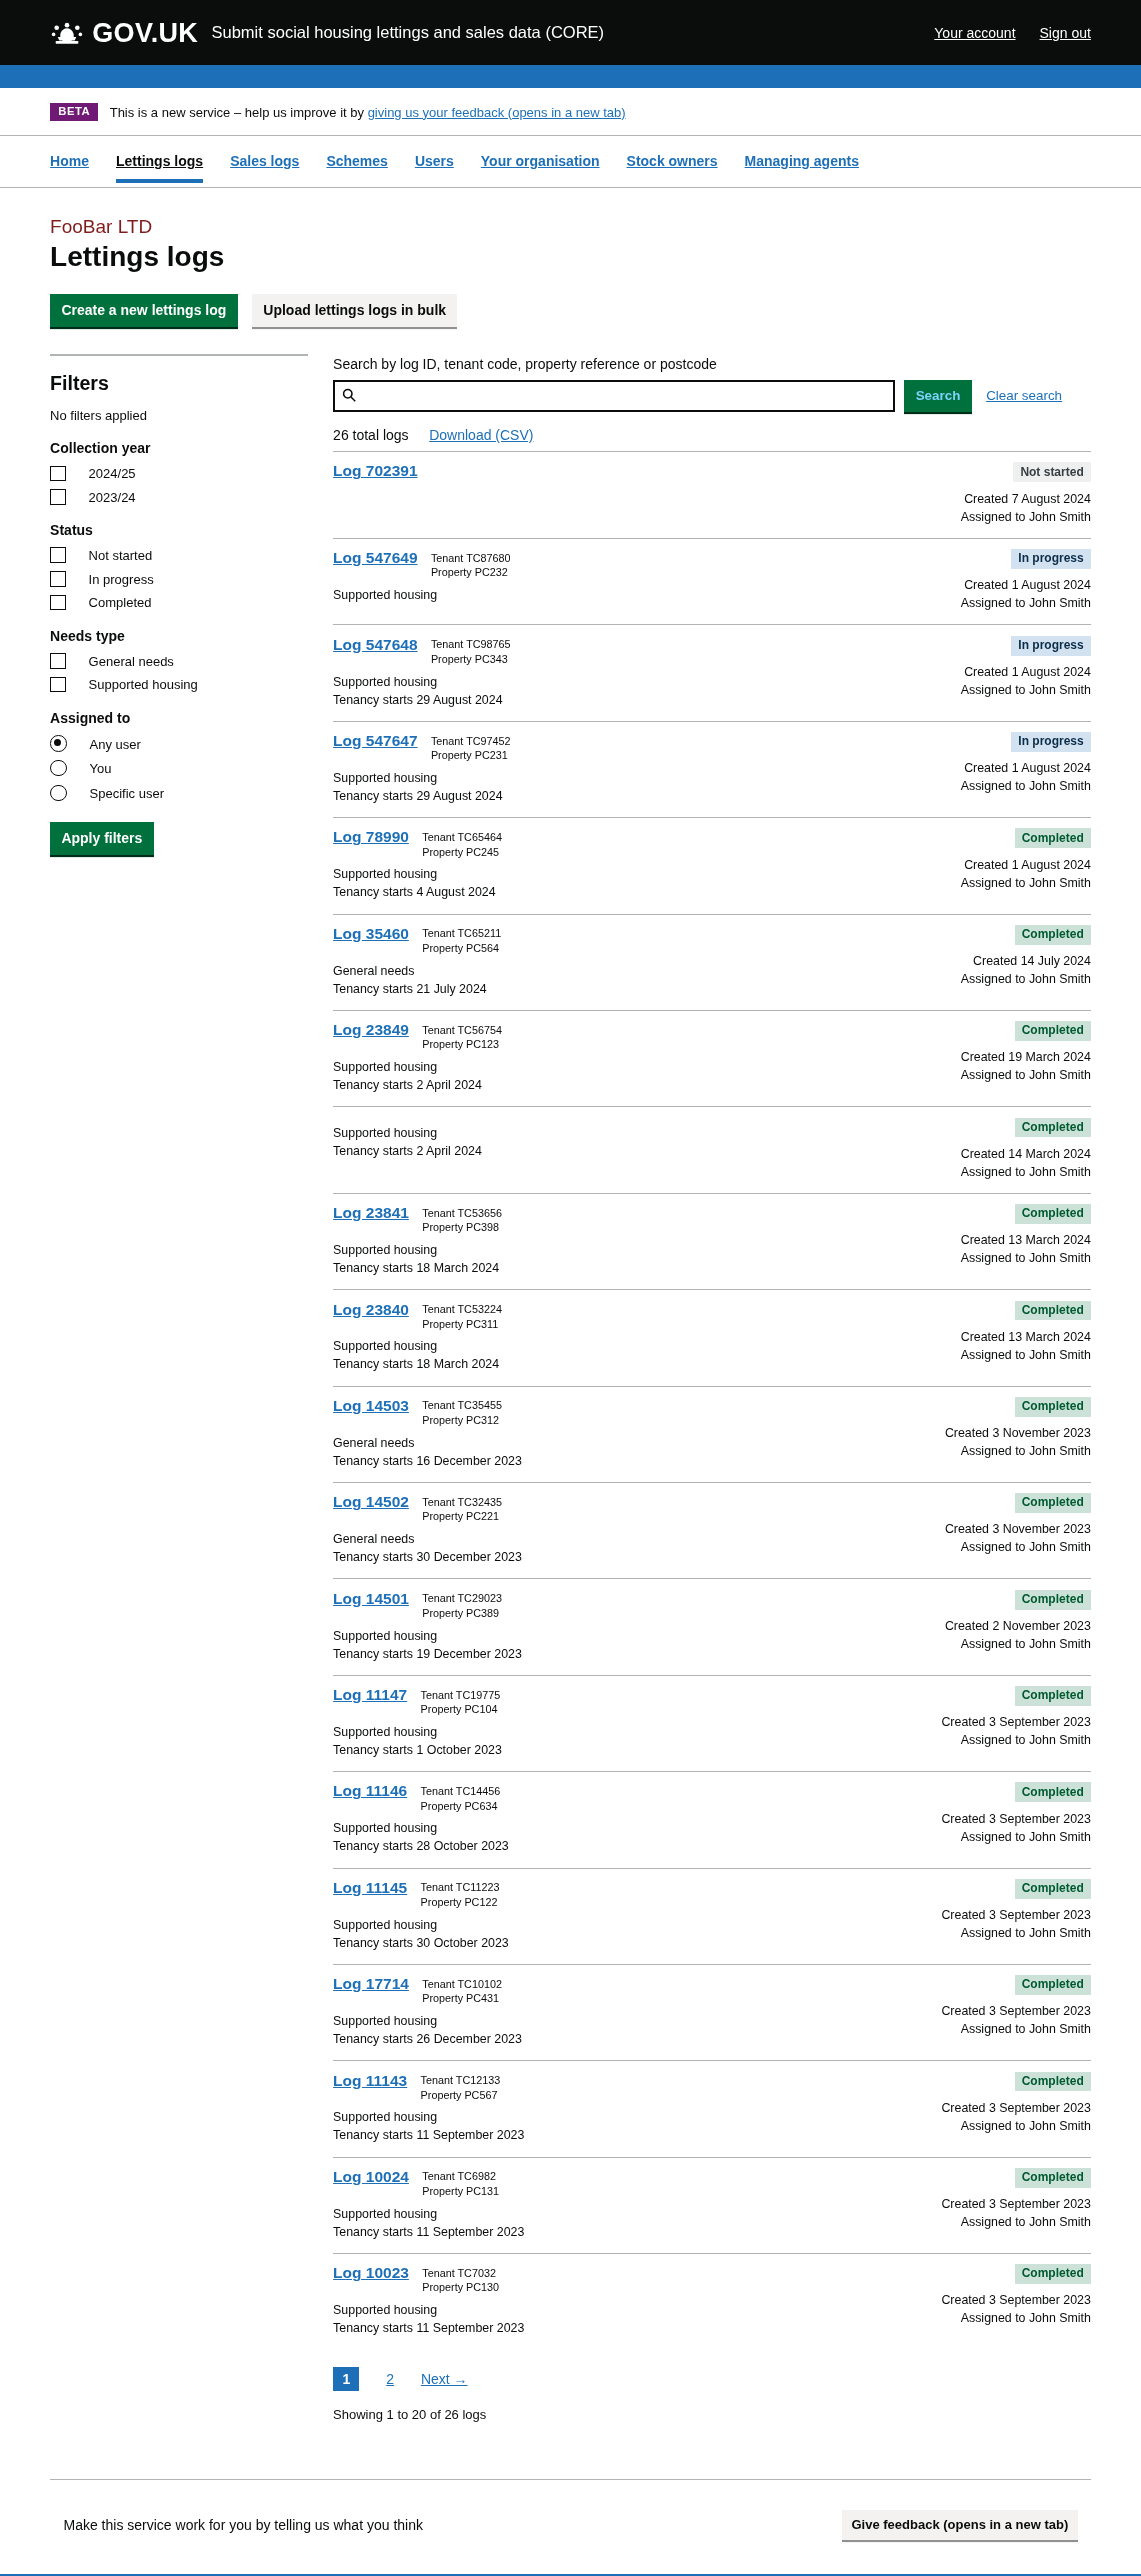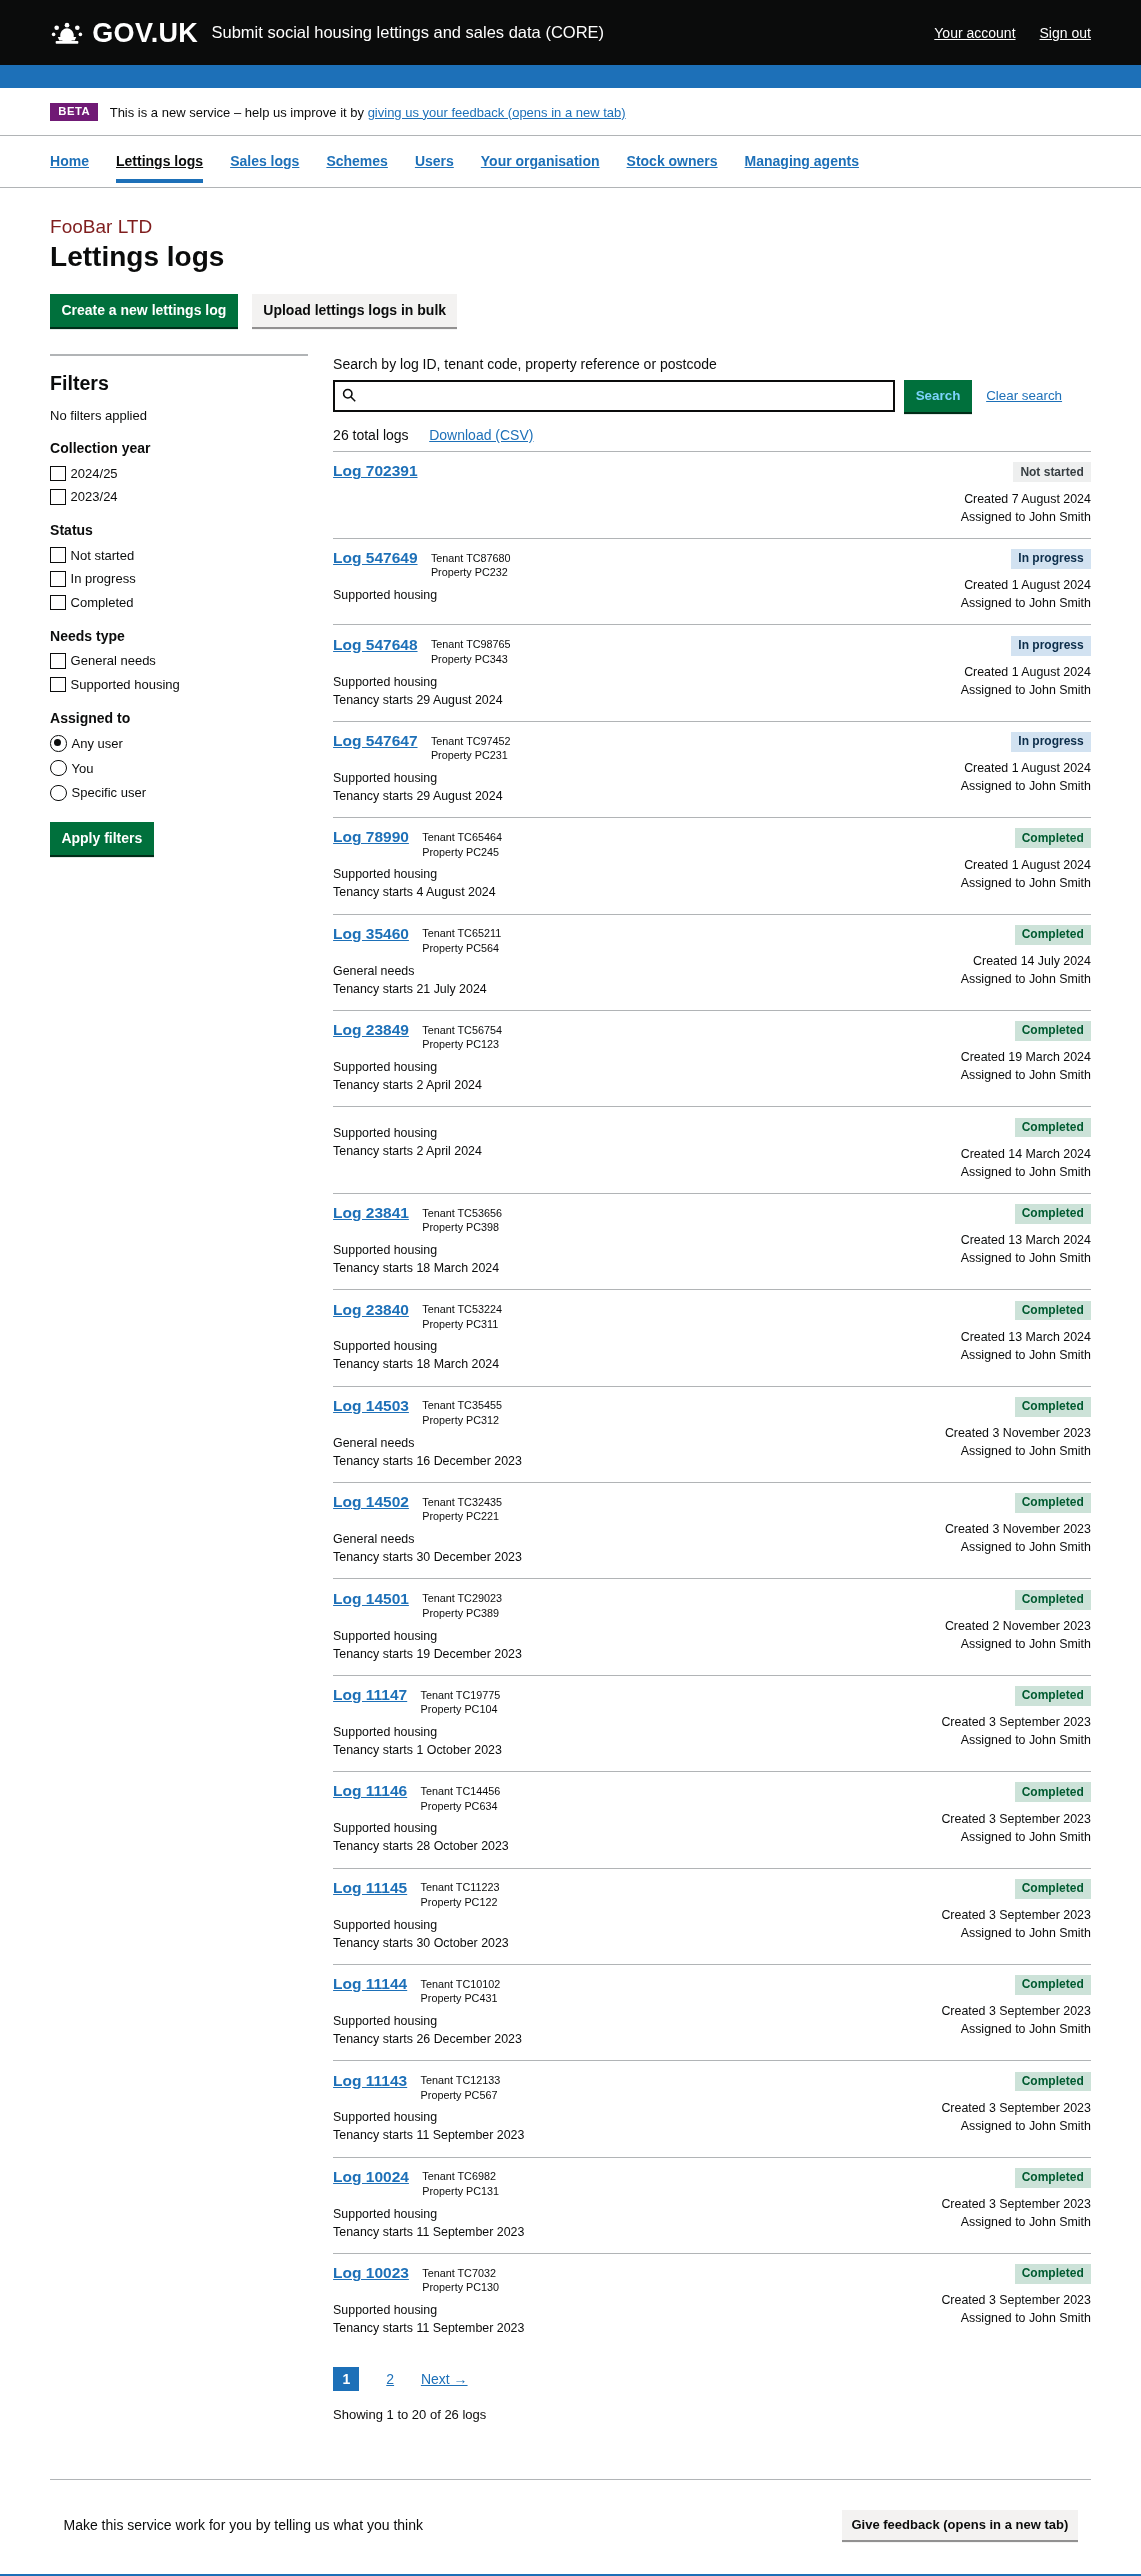--- a/index.html
+++ b/index.html
@@ -161,22 +161,22 @@
   .no-filters { font-size: 13px; color: #0b0c0c; margin-bottom: 17.5px; }
   .filter-group { margin-bottom: 17.5px; }
   .filter-legend {
     font-size: 14px;
     font-weight: bold;
     margin-bottom: 9.3px;
     display: block;
   }
   .cb-row {
     display: flex;
-    align-items: center;
-    gap: 5px;
+    align-items: flex-end;
+    gap: 23px;
     margin-bottom: 8.2px;
   }
   .cb {
     width: 15.5px; height: 15.5px;
     border: 1.5px solid #0b0c0c;
     background: #fff;
     flex: 0 0 15.5px;
   }
   .radio {
     width: 16.5px; height: 16.5px;
@@ -805,21 +805,21 @@
                   </div>
                 </div>
                 <div class="log-right"><span class="tag tag-green">Completed</span><div class="log-created">
                     <div>Created 3 September 2023</div>
                     <div>Assigned to John Smith</div>
                   </div></div>
               </div>
               <div class="log-item">
                 <div class="log-left">
                   <div class="log-head">
-                    <a class="log-link" href="#">Log 11144</a>
+                    <a class="log-link" href="#">Log 17714</a>
                     <div class="log-codes">
                       <div>Tenant TC10102</div>
                       <div>Property PC431</div>
                     </div>
                   </div>
                   <div class="log-meta">
                     <div>Supported housing</div>
                     <div>Tenancy starts 26 December 2023</div>
                   </div>
                 </div>

